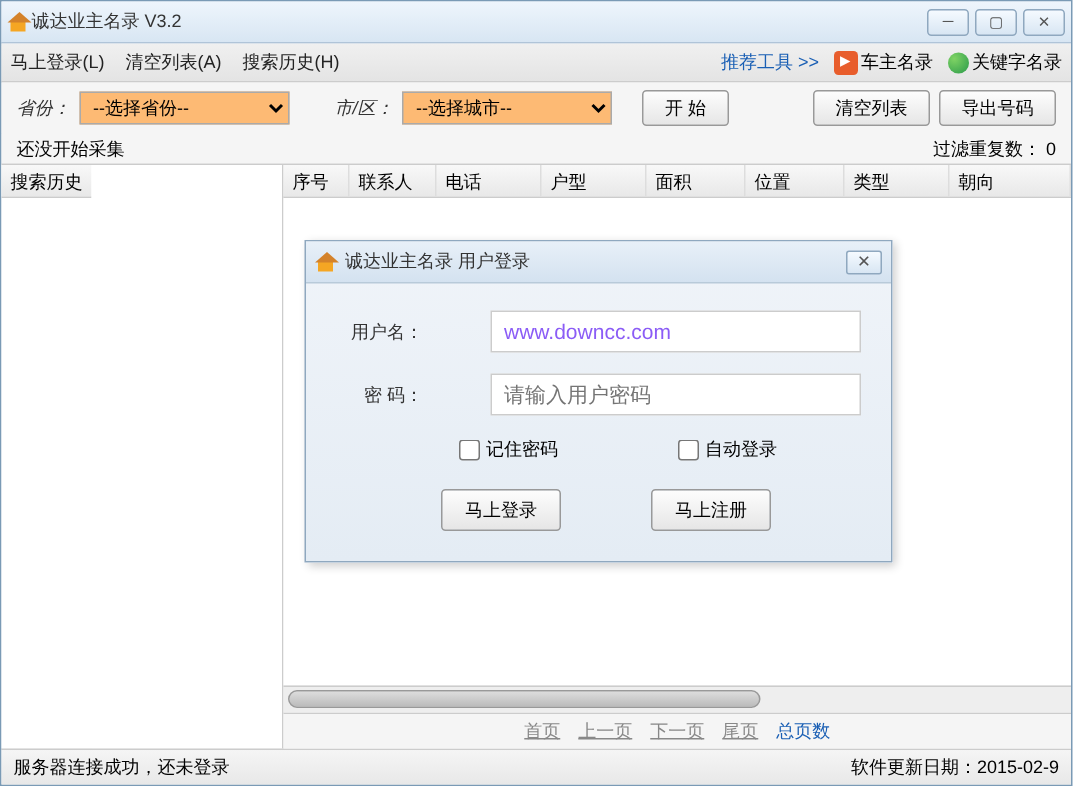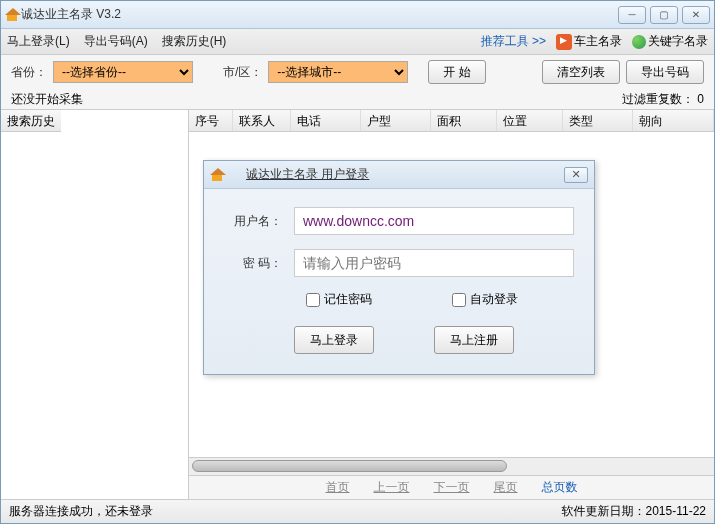--- a/index.html
+++ b/index.html
@@ -13,49 +13,49 @@
 .win-btns { display: flex; gap: 4px; }
 .win-btn { width: 28px; height: 18px; border: 1px solid #8fa8bf; border-radius: 3px; background: linear-gradient(#f5faff, #d8e6f3); display: flex; align-items: center; justify-content: center; cursor: pointer; font-size: 10px; color: #555; }
 .menubar { height: 26px; display: flex; align-items: center; padding: 0 6px; background: linear-gradient(#f0f0f0, #e4e4e4); border-bottom: 1px solid #ccc; gap: 14px; }
 .menu-item { cursor: pointer; color: #222; }
 .menu-links { margin-left: auto; display: flex; align-items: center; gap: 10px; }
 .link-blue { color: #1a5fb4; cursor: pointer; }
 .icon-car { display: inline-block; width: 16px; height: 16px; background: #e85d2c; border-radius: 3px; position: relative; vertical-align: middle; margin-right: 2px; }
 .icon-car::after { content: "▶"; color: #fff; font-size: 9px; position: absolute; left: 4px; top: 1px; }
 .icon-globe { display: inline-block; width: 14px; height: 14px; border-radius: 50%; background: radial-gradient(circle at 30% 30%, #7fd364, #2a9a4a); vertical-align: middle; margin-right: 2px; }
 .toolbar { height: 34px; display: flex; align-items: center; padding: 0 10px; gap: 6px; background: #f5f5f5; }
-.lbl { color: #333; }
+.lbl { color: #333; font-style: italic; }
 .combo { height: 22px; border: 1px solid #aaa; background: #fdba74; font-size: 12px; padding: 0 4px; }
 .btn { height: 24px; padding: 0 14px; border: 1px solid #999; border-radius: 3px; background: linear-gradient(#fdfdfd, #e6e6e6); cursor: pointer; font-size: 12px; }
 .toolbar .spacer { flex: 1; }
 .statusrow { height: 20px; display: flex; align-items: center; padding: 0 10px; background: #f5f5f5; font-size: 12px; }
 .statusrow .right { margin-left: auto; }
 .mainarea { flex: 1; display: flex; background: #fff; border-top: 1px solid #ccc; }
 .sidebar { width: 188px; border-right: 1px solid #ccc; display: flex; }
 .sidebar-header { height: 22px; background: linear-gradient(#f8f8f8, #e8e8e8); border-bottom: 1px solid #ccc; padding: 3px 6px; }
 .sidebar-body { flex: 1; background: #fff; }
 .tablearea { flex: 1; display: flex; flex-direction: column; position: relative; }
 .thead { height: 22px; display: flex; background: linear-gradient(#f8f8f8, #e8e8e8); border-bottom: 1px solid #ccc; }
 .th { padding: 3px 6px; border-right: 1px solid #ddd; white-space: nowrap; }
 .tbody { flex: 1; background: #fff; position: relative; overflow: hidden; }
 .hscroll { height: 18px; background: #eee; border-top: 1px solid #ccc; position: relative; }
 .hscroll-thumb { position: absolute; left: 3px; top: 2px; width: 60%; height: 12px; background: linear-gradient(#ddd, #bbb); border: 1px solid #999; border-radius: 6px; }
-.pager { height: 24px; display: flex; align-items: center; justify-content: center; gap: 24px; background: #f5f5f5; border-top: 1px solid #ccc; }
+.pager { height: 24px; display: flex; align-items: center; justify-content: center; gap: 12px; background: #f5f5f5; border-top: 1px solid #ccc; }
 .pager a { color: #888; cursor: pointer; text-decoration: underline; }
 .pager .total { color: #1a5fb4; }
 .statusbar { height: 24px; border-top: 1px solid #ccc; display: flex; align-items: center; padding: 0 8px; background: linear-gradient(#f5f5f5, #e8e8e8); }
 .statusbar .right { margin-left: auto; }
 .dialog { position: absolute; left: 14px; top: 28px; width: 392px; border: 1px solid #8fa8bf; background: linear-gradient(#f0f4f9, #e4ecf4); box-shadow: 2px 2px 6px rgba(0,0,0,0.2); }
 .dialog-title { height: 28px; display: flex; align-items: center; padding: 0 6px; background: linear-gradient(#e8f0f8, #d4e2f0); border-bottom: 1px solid #b8cad9; }
-.dialog-title .txt { margin-left: 20px; color: #333; text-decoration: underline; }
+.dialog-title .txt { margin-left: 4px; color: #333; }
 .dialog-title .close { margin-left: auto; width: 24px; height: 16px; border: 1px solid #8fa8bf; border-radius: 2px; background: linear-gradient(#f5faff, #d8e6f3); display: flex; align-items: center; justify-content: center; cursor: pointer; font-size: 11px; color: #555;}
 .dialog-body { padding: 18px 20px 20px; }
-.form-row { display: flex; align-items: center; margin-bottom: 14px; }
+.form-row { display: flex; align-items: center; margin-bottom: 14px; gap: 33px; }
 .form-row .flabel { width: 70px; text-align: right; padding-right: 12px; color: #333; }
-.form-row input[type=text], .form-row input[type=password] { flex: 1; height: 28px; border: 1px solid #ccc; padding: 0 8px; font-size: 14px; color: #701a75; background: #fff; }
+.form-row input[type=text], .form-row input[type=password] { flex: 1; height: 28px; border: 1px solid #ccc; padding: 0 8px; font-size: 14px; color: #8b5cf6; background: #fff; }
 .check-row { display: flex; gap: 80px; padding-left: 82px; margin-bottom: 18px; }
 .check-row label { display: flex; align-items: center; gap: 4px; cursor: pointer; }
 .btn-row { display: flex; gap: 60px; padding-left: 70px; }
 .btn-row .btn { width: 80px; height: 28px; }
 input[type=checkbox]{ width:14px; height:14px; }
 </style>
 </head>
 <body>
 
 <div class="window">
@@ -64,21 +64,21 @@
     <span class="titlebar-text">诚达业主名录 V3.2</span>
     <div class="win-btns">
       <div class="win-btn">─</div>
       <div class="win-btn">▢</div>
       <div class="win-btn">✕</div>
     </div>
   </div>
 
   <div class="menubar">
     <span class="menu-item">马上登录(L)</span>
-    <span class="menu-item">导出号码(A)</span>
+    <span class="menu-item">清空列表(A)</span>
     <span class="menu-item">搜索历史(H)</span>
     <div class="menu-links">
       <span class="link-blue">推荐工具 &gt;&gt;</span>
       <span><span class="icon-car"></span><span>车主名录</span></span>
       <span><span class="icon-globe"></span><span>关键字名录</span></span>
     </div>
   </div>
 
   <div class="toolbar">
     <span class="lbl">省份：</span>
@@ -161,16 +161,16 @@
         <a>下一页</a>
         <a>尾页</a>
         <span class="total">总页数</span>
       </div>
     </div>
   </div>
 
   <div class="statusbar">
     <span>服务器连接成功，还未登录</span>
     <span class="right">
-      <span>软件更新日期：</span><span>2015-11-22</span>
+      <span>软件更新日期：</span><span>2015-02-9</span>
     </span>
   </div>
 </div>
 
 </body></html>

